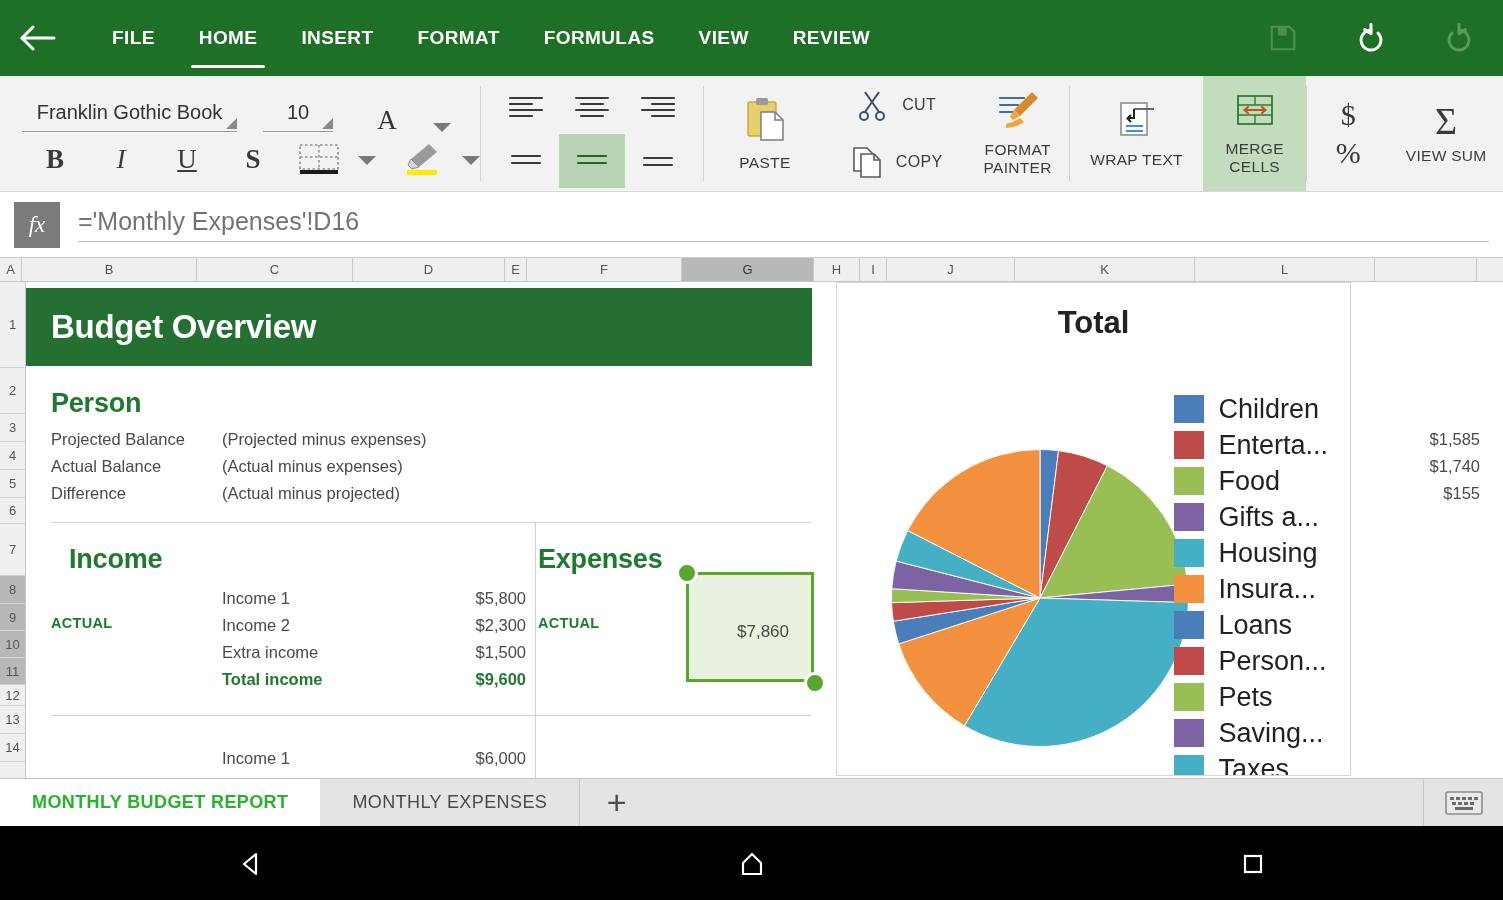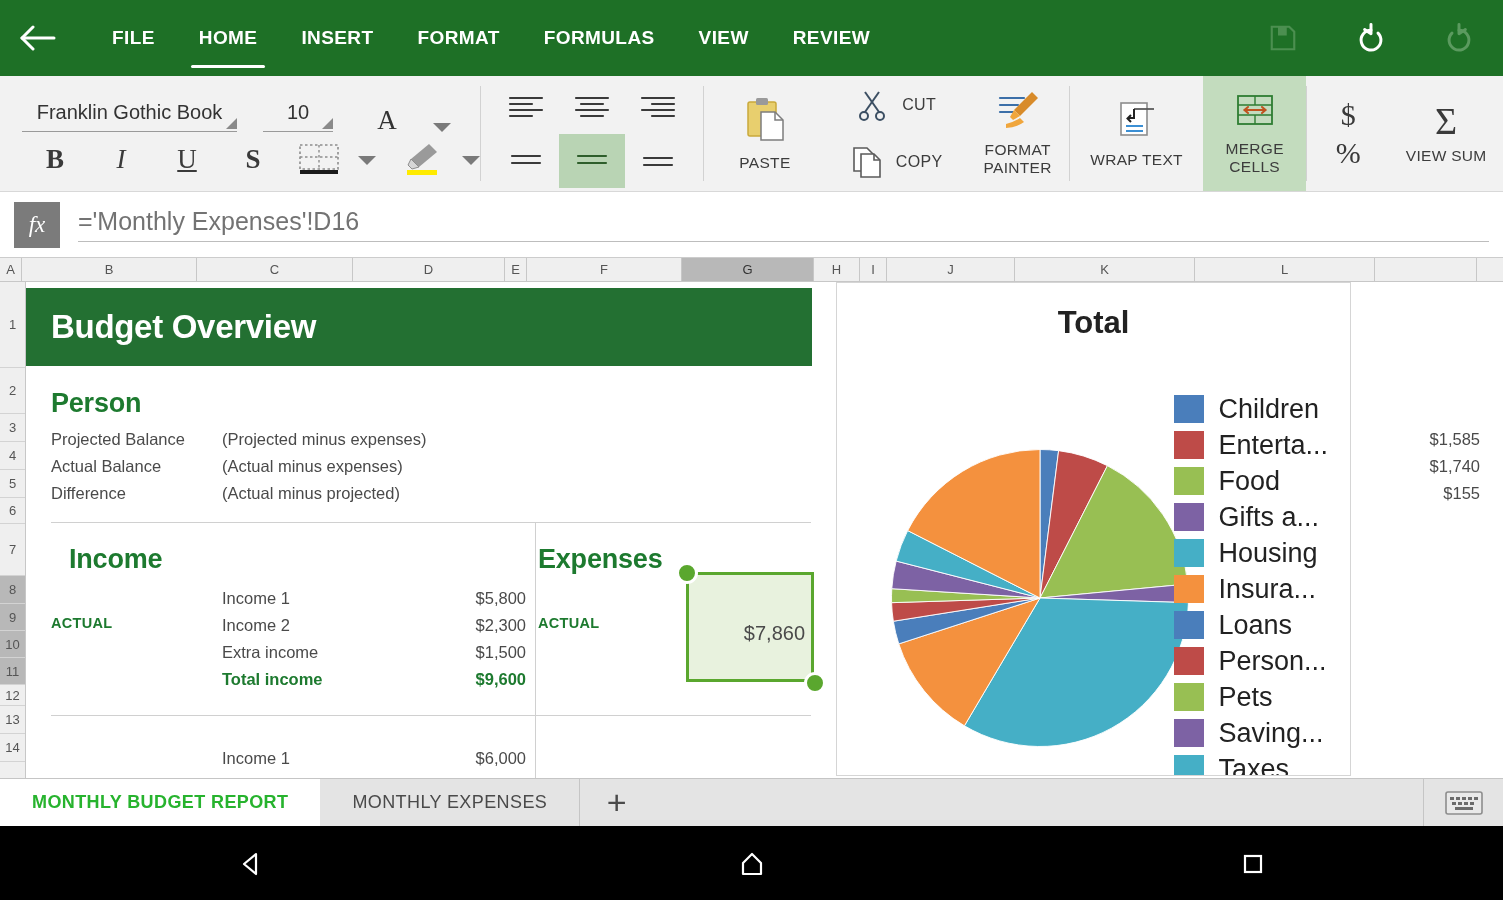--- a/index.html
+++ b/index.html
@@ -500,21 +500,21 @@
     <div class="val-r" style="top:334px; left:380px; width:120px;text-align:right;">$2,300</div>
     <div class="lbl2" style="top:361px;">Extra income</div>
     <div class="val-r" style="top:361px; left:380px; width:120px;">$1,500</div>
     <div class="lbl2" style="top:388px; color:#1d7a2f; font-weight:bold;">Total income</div>
     <div class="val-r" style="top:388px; left:380px; width:120px; color:#1d7a2f; font-weight:bold;">$9,600</div>
 
     <div class="lbl2" style="top:467px;">Income 1</div>
     <div class="val-r" style="top:467px; left:380px; width:120px;">$6,000</div>
 
     <div class="selbox" style="left:660px; top:290px; width:128px; height:110px;">
-      <div style="position:absolute; right:6px; top:47px; font-size:20px; color:#4a4a4a;">$7,860</div>
+      <div style="position:absolute; right:22px; top:47px; font-size:17px; color:#4a4a4a;">$7,860</div>
     </div>
     <div class="handle" style="left:650px; top:280px;"></div>
     <div class="handle" style="left:778px; top:390px;"></div>
 
     <div class="chartbox">
       <div class="chart-title">Total</div>
       <svg class="pie" viewBox="0 0 200 200" id="pie">
           <path d="M100,100 L100,1 A99,99 0 0,1 112.40799012286612,1.7806445698666948 Z" fill="#4a7ebb" stroke="#fff" stroke-width="0.6"></path>
           <path d="M100,100 L112.40799012286612,1.7806445698666948 A99,99 0 0,1 144.94505947421513,11.790354105351582 Z" fill="#be4b48" stroke="#fff" stroke-width="0.6"></path>
           <path d="M100,100 L144.94505947421513,11.790354105351582 A99,99 0 0,1 198.5606344957049,90.68327698146709 Z" fill="#98bf53" stroke="#fff" stroke-width="0.6"></path>

